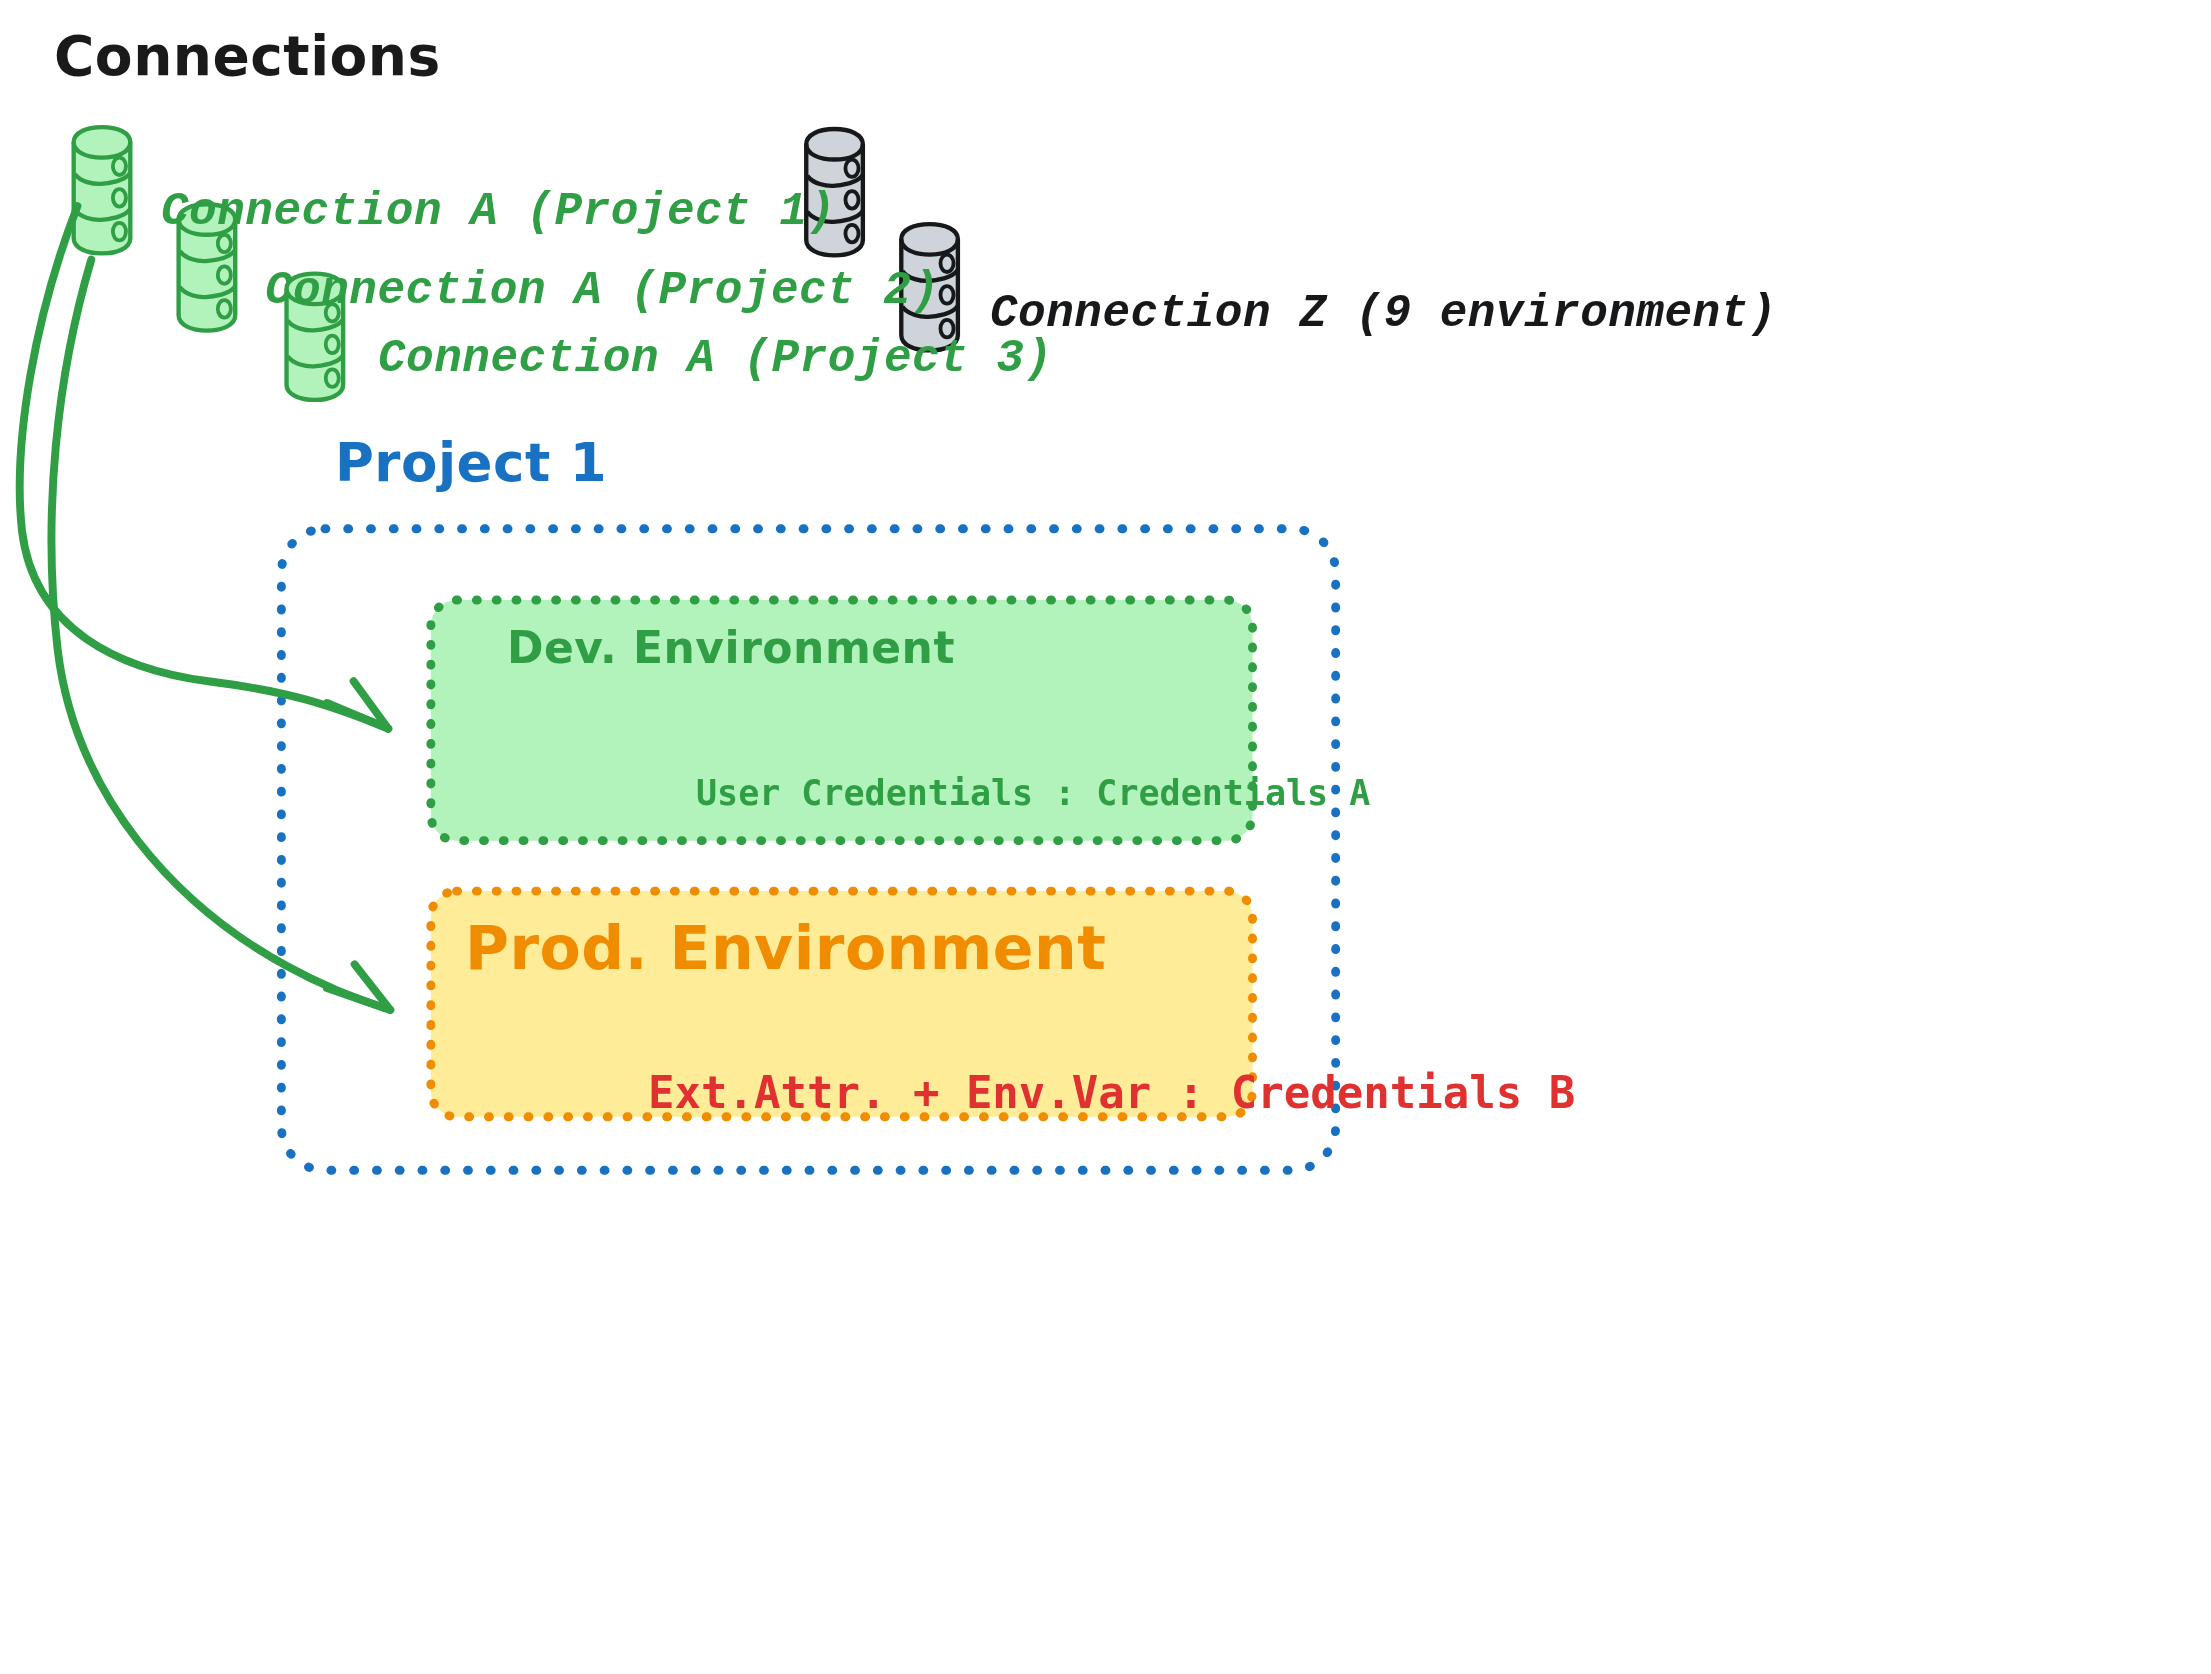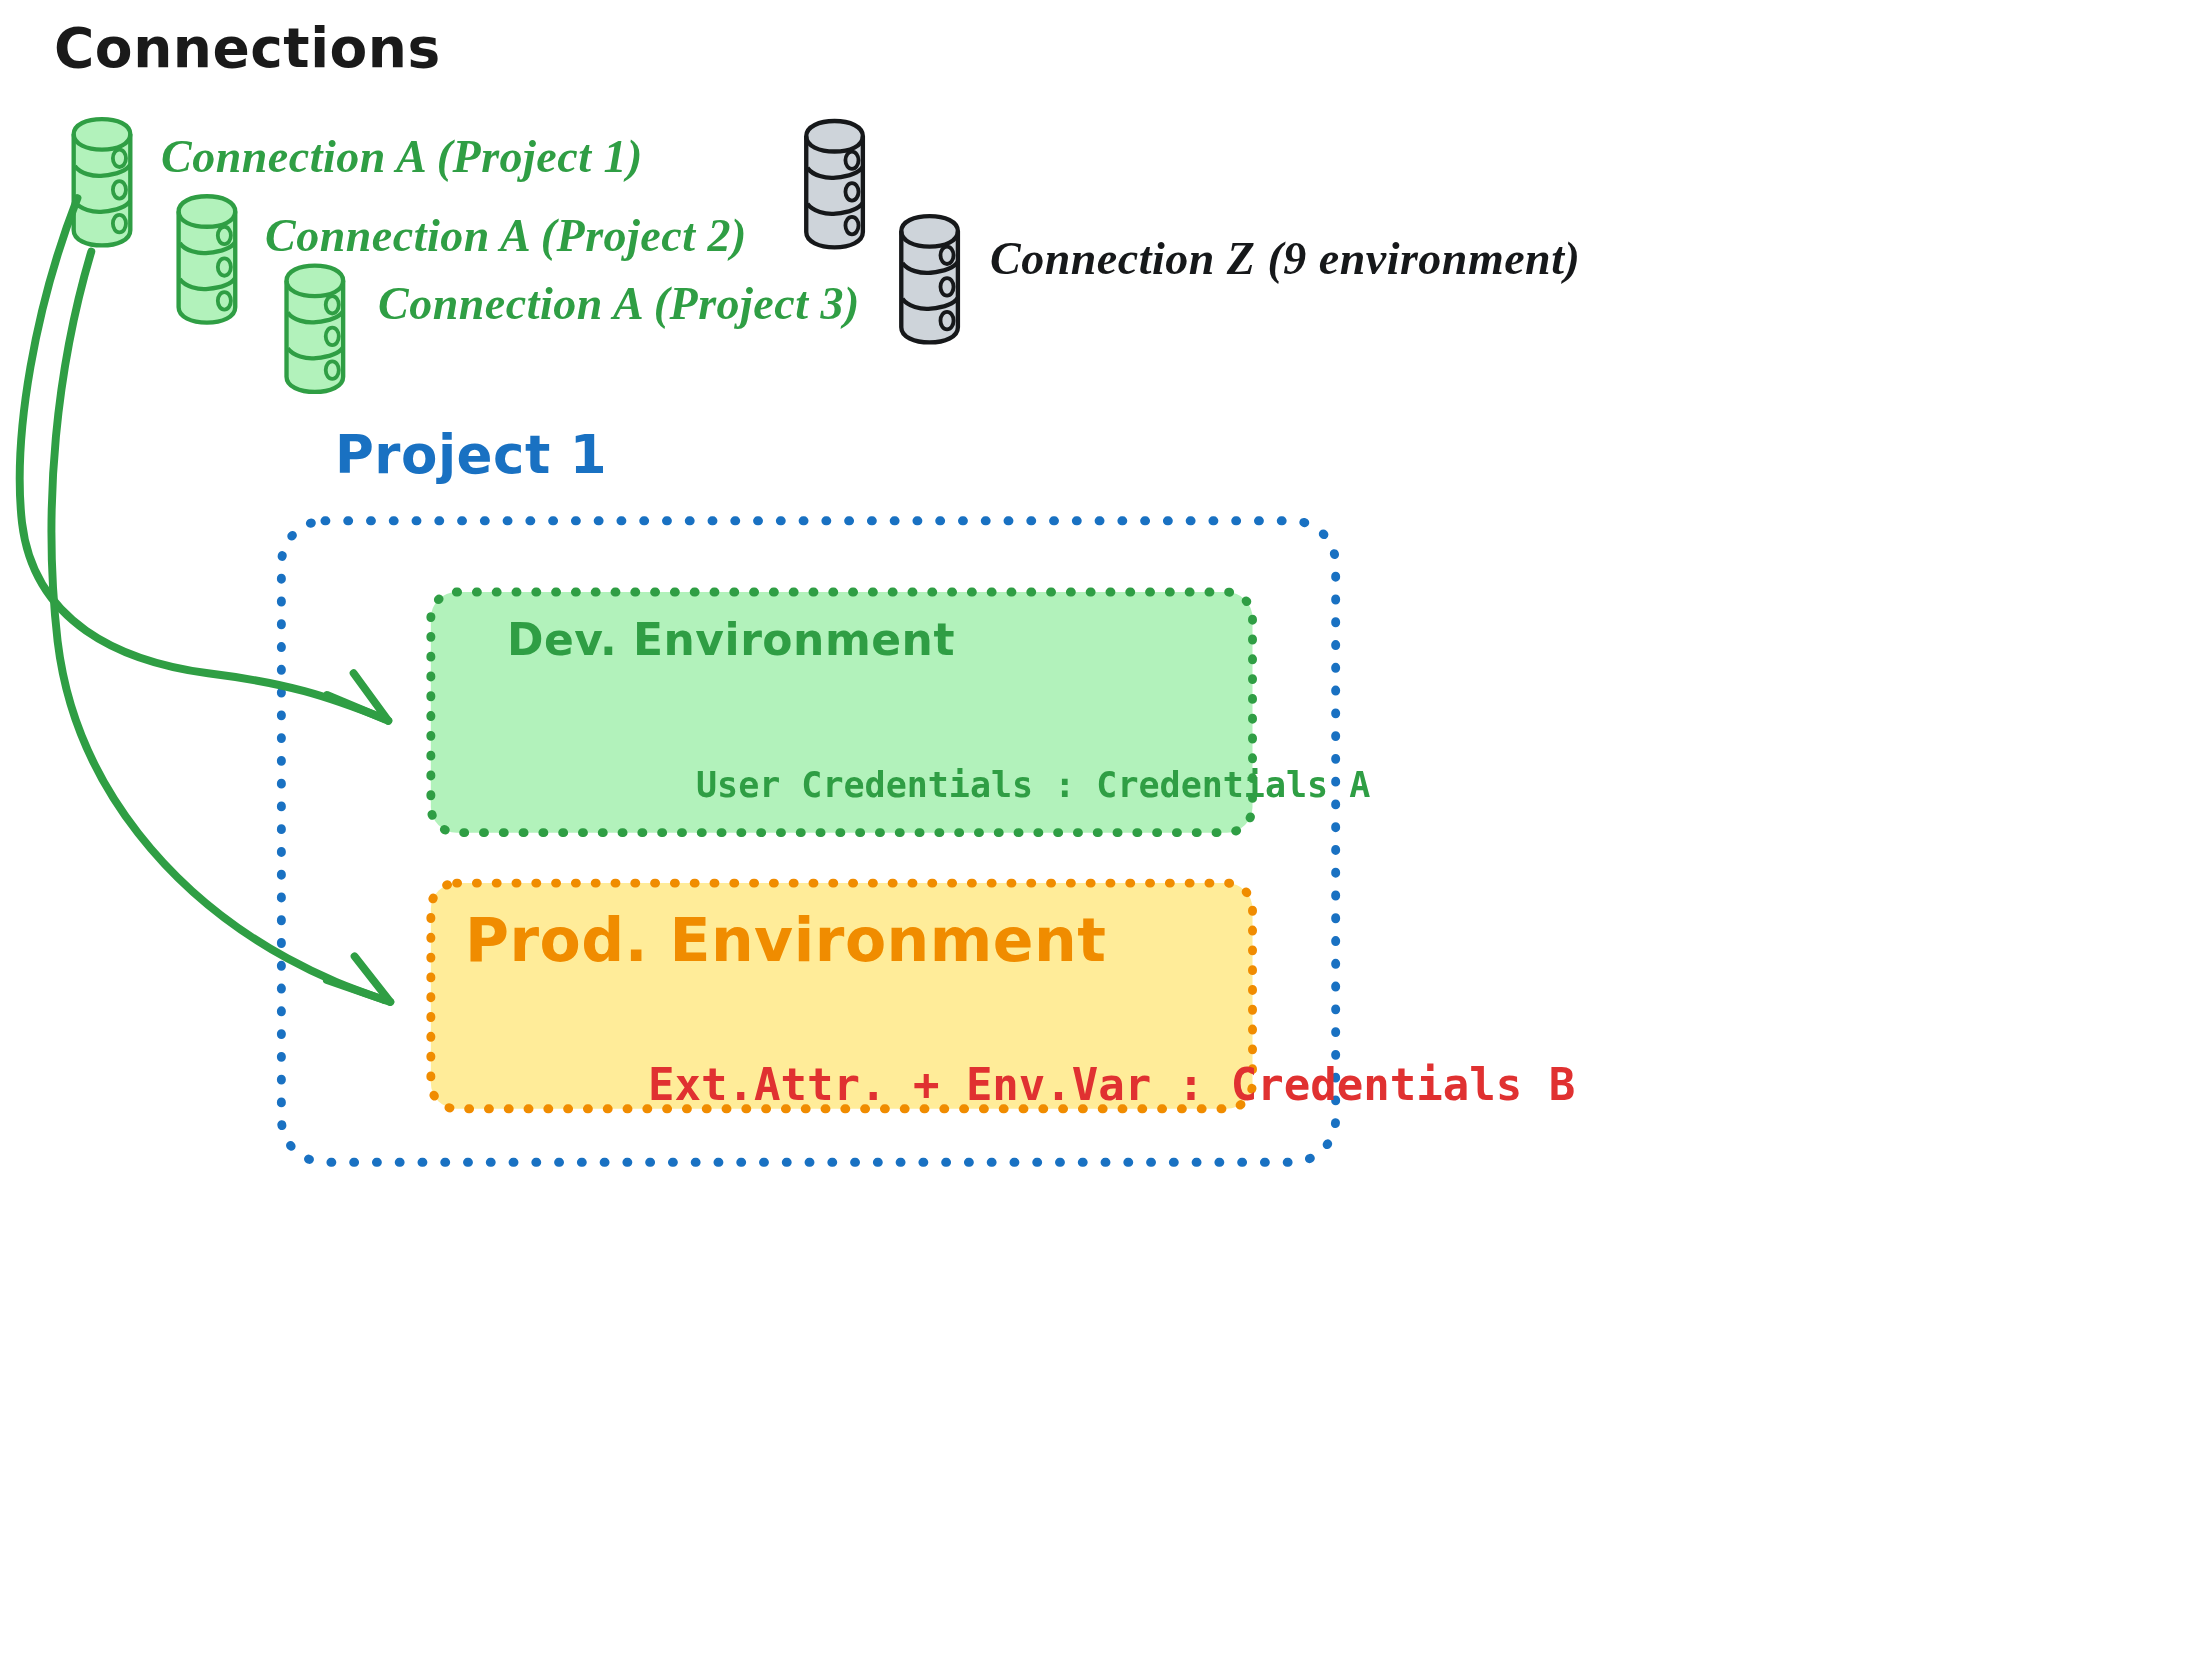--- a/index.html
+++ b/index.html
@@ -9,43 +9,44 @@
   }
   body {
     width: 2212px;
     height: 1674px;
     position: relative;
     overflow: hidden;
     font-family: "Liberation Sans", sans-serif;
   }
   #stage {
     position: absolute;
-    left: 0; top: 8px;
+    left: 0; top: 16px;
     width: 2212px;
     height: 1410px;
     border-radius: 19px;
   }
   svg.layer {
     position: absolute;
     left: 0; top: 0;
     width: 2212px;
     height: 1674px;
     overflow: visible;
   }
   .txt {
     position: absolute;
     white-space: pre;
     font-family: "Liberation Sans", sans-serif;
   }
   
   .hand {
-    font-family: Liberation Serif, serif;
+    font-family: Liberation Mono, monospace;
     font-weight: 600;
     font-style: italic;
     letter-spacing: 0.5px;
+    margin-top: 48px;
   }
   .hand-upright {
     font-family: "DejaVu Sans", sans-serif;
     font-weight: 600;
     letter-spacing: 0.5px;
   }
   .mono {
     font-family: "DejaVu Sans Mono", monospace;
     font-weight: 700;
     letter-spacing: 0px;

